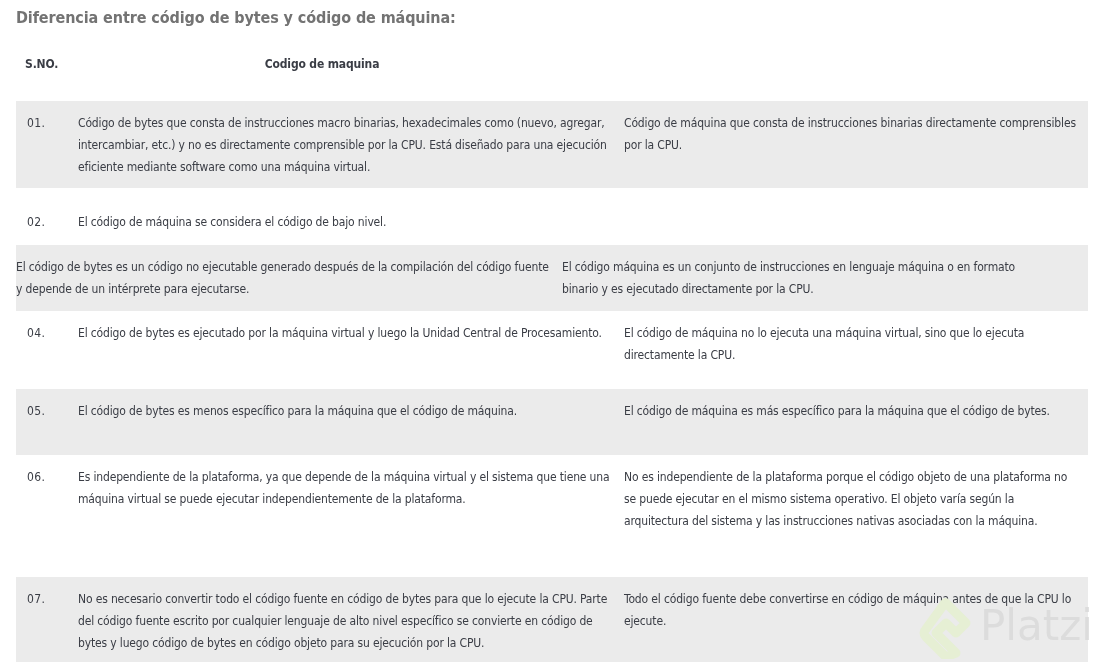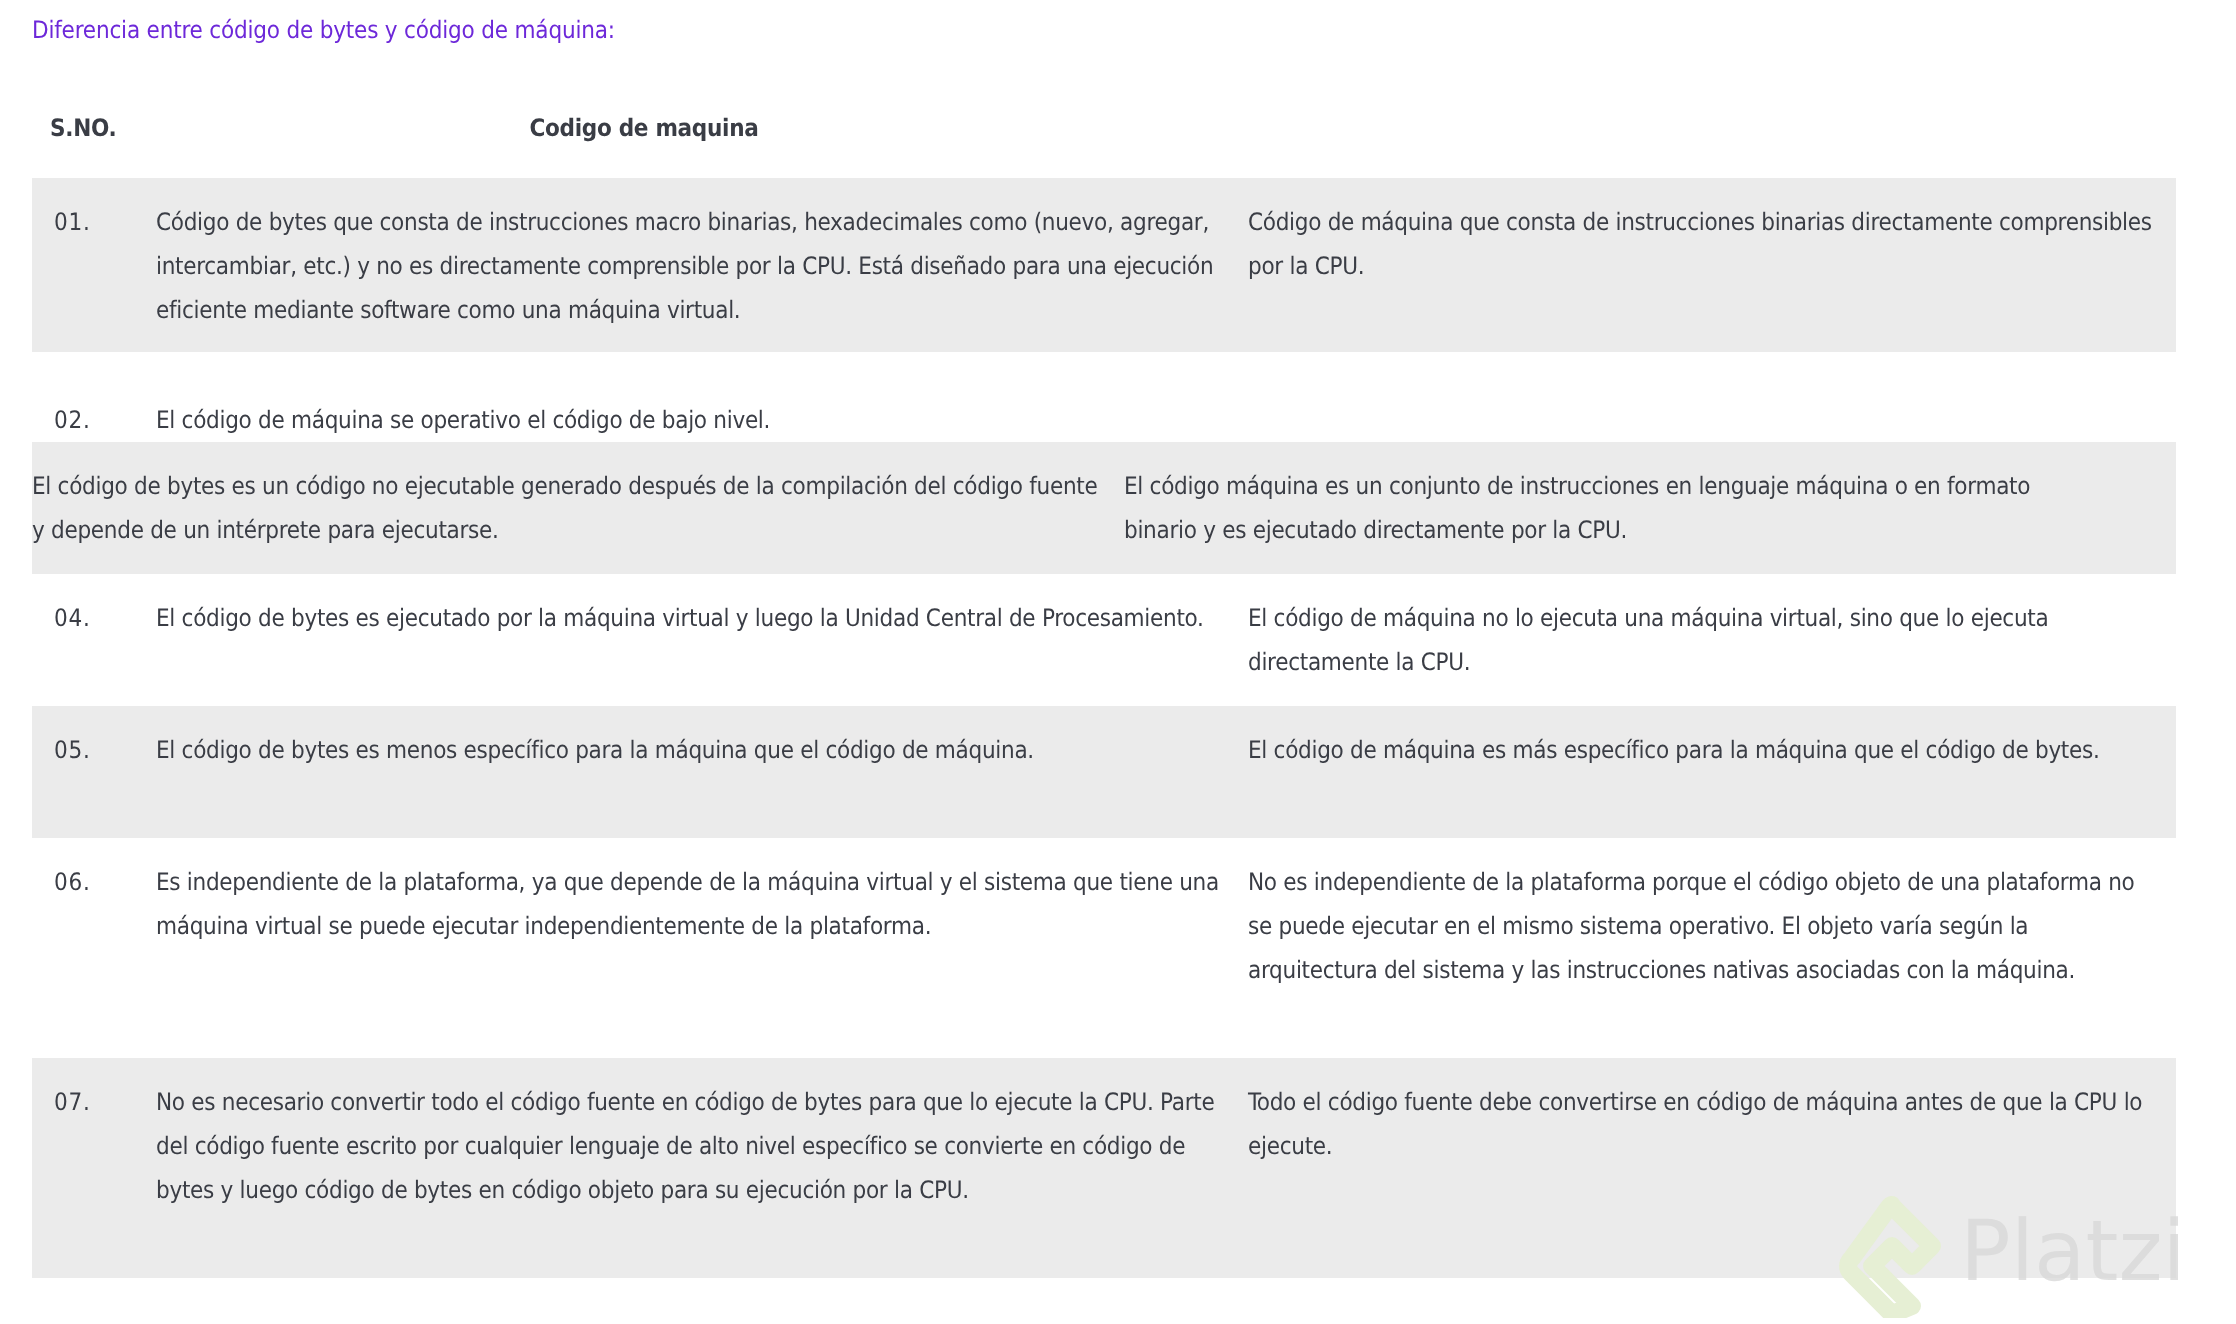--- a/index.html
+++ b/index.html
@@ -12,23 +12,23 @@
     height: 662px;
     position: relative;
     overflow: hidden;
     font-family: "DejaVu Sans Condensed", "DejaVu Sans", "Liberation Sans", sans-serif;
     color: #3a3d45;
   }
   .page-title {
     position: absolute;
     left: 16px;
     top: 8px;
-    font-size: 12px;
-    font-weight: normal;
-    color: #6d28d9;
+    font-size: 16px;
+    font-weight: bold;
+    color: #737373;
     letter-spacing: -0.1px;
   }
   .table {
     position: absolute;
     left: 16px;
     top: 38px;
     width: 1072px;
   }
   .row {
     position: relative;
@@ -37,21 +37,21 @@
     font-size: 12px;
     line-height: 22px;
     letter-spacing: -0.15px;
   }
   .row.head {
     height: 51px;
     font-weight: bold;
     color: #3a3d45;
     align-items: center;
   }
-  .row.gray { background: #ebebeb; }
+  .row.gray { background: #ebebeb; margin-top: 12px; }
   .row.white { background: #ffffff; }
   .col-sno {
     width: 62px;
     padding-left: 11px;
     box-sizing: border-box;
     flex-shrink: 0;
   }
   .col-byte {
     width: 546px;
     flex-shrink: 0;
@@ -113,21 +113,21 @@
   </div>
 
   <div class="row body gray r1">
     <div class="col-sno">01.</div>
     <div class="col-byte">Código de bytes que consta de instrucciones macro binarias, hexadecimales como (nuevo, agregar, intercambiar, etc.) y no es directamente comprensible por la CPU. Está diseñado para una ejecución eficiente mediante software como una máquina virtual.</div>
     <div class="col-mach"> Código de máquina que consta de instrucciones binarias directamente comprensibles por la CPU.</div>
   </div>
 
   <div class="row body white r2">
     <div class="col-sno">02.</div>
-    <div class="col-mach"> El código de máquina se operativo el código de bajo nivel.</div>
+    <div class="col-mach"> El código de máquina se considera el código de bajo nivel.</div>
   </div>
 
   <div class="row body gray r3">
     <div class="col-byte"> El código de bytes es un código no ejecutable generado después de la compilación del código fuente y depende de un intérprete para ejecutarse.</div>
     <div class="col-mach"> El código máquina es un conjunto de instrucciones en lenguaje máquina o en formato binario y es ejecutado directamente por la CPU.</div>
   </div>
 
   <div class="row body white r4">
     <div class="col-sno">04.</div>
     <div class="col-byte"> El código de bytes es ejecutado por la máquina virtual y luego la Unidad Central de Procesamiento.</div>

